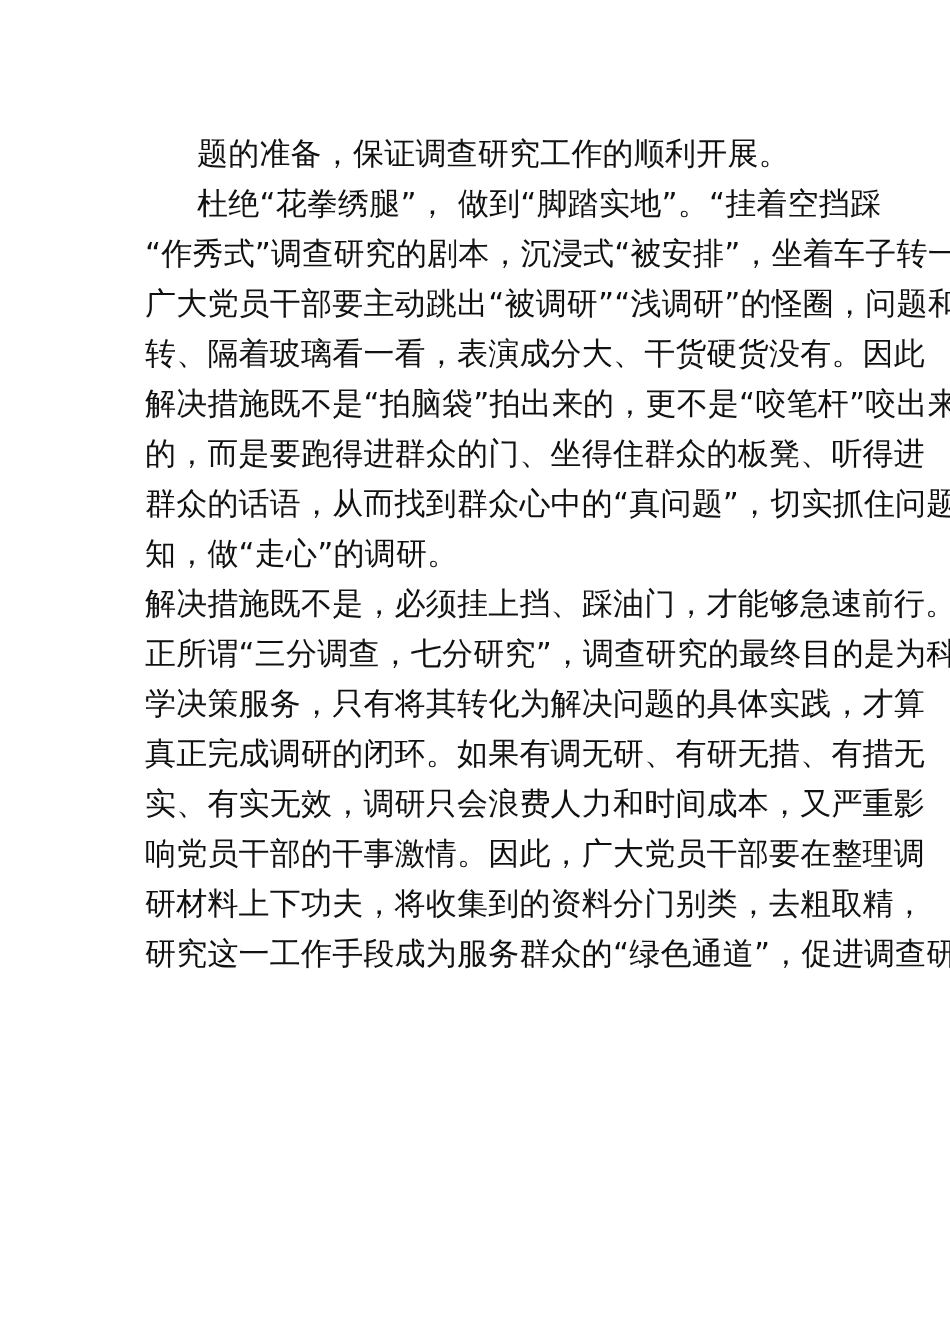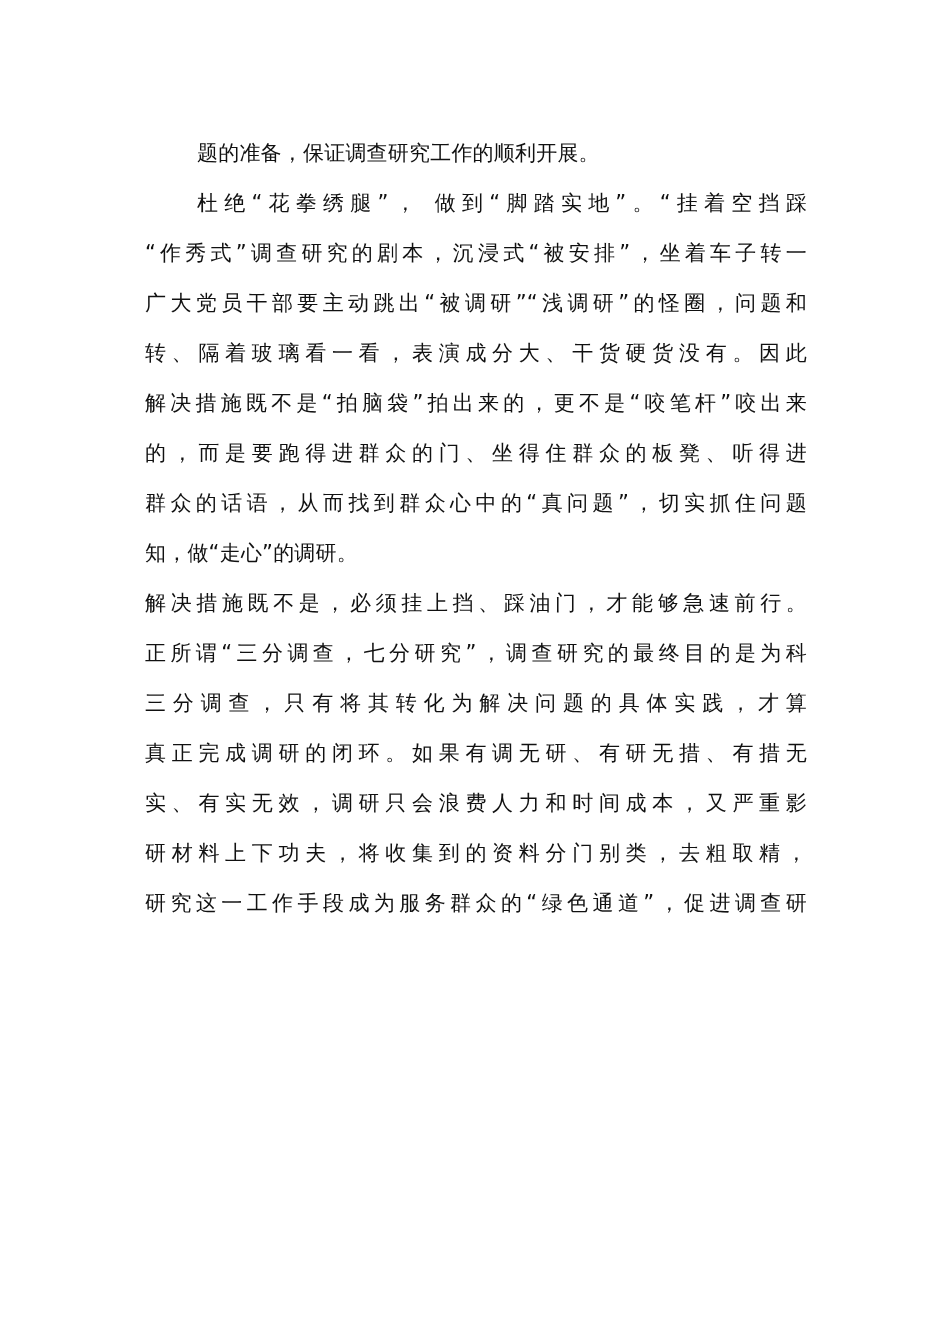--- a/index.html
+++ b/index.html
@@ -17,21 +17,21 @@
     }
     .page {
       position: absolute;
       left: 145px;
       top: 128px;
       width: 662px;
     }
     .line {
       height: 50px;
       line-height: 50px;
-      font-size: 21px;
+      font-size: 31px;
       white-space: nowrap;
       letter-spacing: 0.2px;
     }
     .line.justify {
       text-align: justify;
       text-align-last: justify;
     }
     .line.indent {
       padding-left: 52px;
     }
@@ -52,19 +52,20 @@
     <div class="line justify">转、隔着玻璃看一看，表演成分大、干货硬货没有。因此</div>
     <div class="line justify">解决措施既不是“拍脑袋”拍出来的，更不是“咬笔杆”咬出来</div>
     <div class="line justify">的，而是要跑得进群众的门、坐得住群众的板凳、听得进</div>
     <div class="line justify">群众的话语，从而找到群众心中的“真问题”，切实抓住问题</div>
     <div class="line">知，做“走心”的调研。</div>
   </div>
 
   <div class="paragraph">
     <div class="line justify">解决措施既不是，必须挂上挡、踩油门，才能够急速前行。</div>
     <div class="line justify">正所谓“三分调查，七分研究”，调查研究的最终目的是为科</div>
-    <div class="line justify">三分调查，只有将其转化为解决问题的具体实践，才算</div>
+    <div class="line justify">学决策服务，只有将其转化为解决问题的具体实践，才算</div>
     <div class="line justify">真正完成调研的闭环。如果有调无研、有研无措、有措无</div>
     <div class="line justify">实、有实无效，调研只会浪费人力和时间成本，又严重影</div>
+    <div class="line justify">响党员干部的干事激情。因此，广大党员干部要在整理调</div>
     <div class="line justify">研材料上下功夫，将收集到的资料分门别类，去粗取精，</div>
     <div class="line justify">研究这一工作手段成为服务群众的“绿色通道”，促进调查研</div>
   </div>
 </div>
 
 </body></html>

